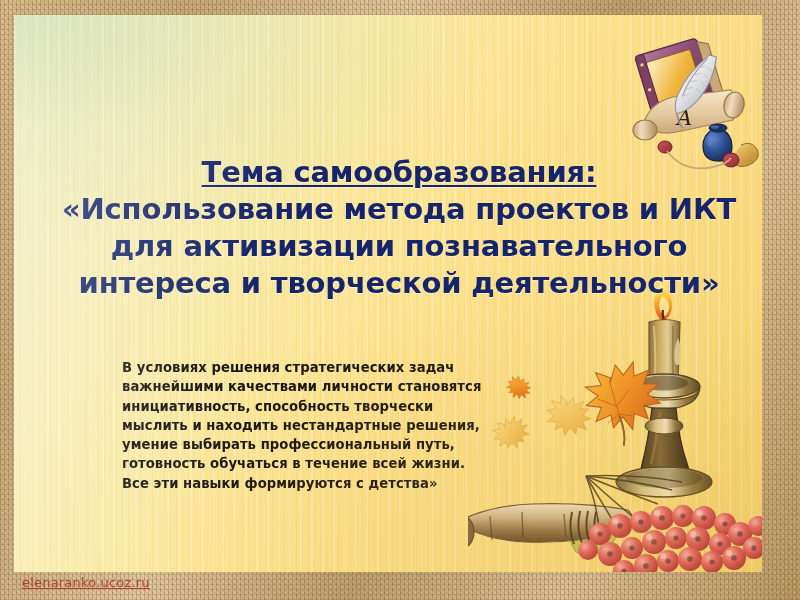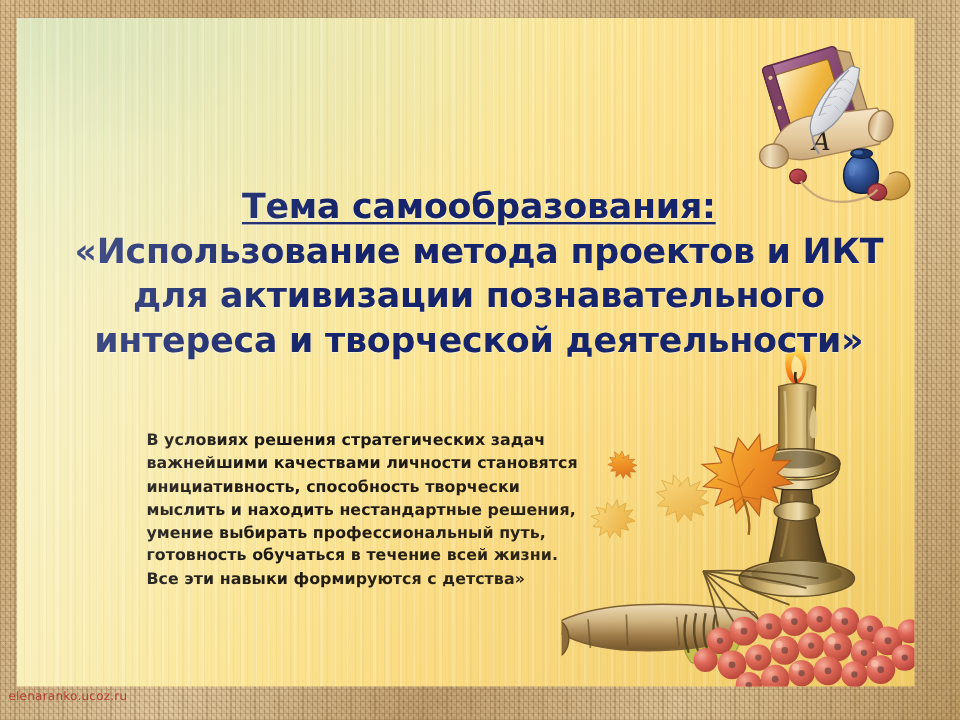--- a/index.html
+++ b/index.html
@@ -64,24 +64,24 @@
              text-underline-offset:3px;text-decoration-thickness:2px;}
   #title .ln{display:block;}
 
   
   #body{position:absolute;left:108px;top:343px;width:382px;
         color:#161310;font-weight:bold;font-size:13.2px;line-height:19.3px;
         text-align:justify;letter-spacing:.05px;}
   #body .last{text-align:left;}
 
   
-  #wm{position:absolute;left:7px;top:575px;
-      color:#b0352a;font-size:10px;letter-spacing:.2px;
+  #wm{position:absolute;left:22px;top:575px;
+      color:#b0352a;font-size:13px;letter-spacing:.2px;
       font-family:"DejaVu Sans","Liberation Sans",sans-serif;
-      opacity:.9;}
+      opacity:.9;text-decoration:underline;}
 
   
   #art-tr{position:absolute;right:-4px;top:18px;width:165px;height:150px;}
   
   #art-br{position:absolute;right:-6px;bottom:-4px;width:300px;height:300px;}
 
   .art svg{display:block;width:100%;height:100%;}
 </style>
 </head>
 <body>

